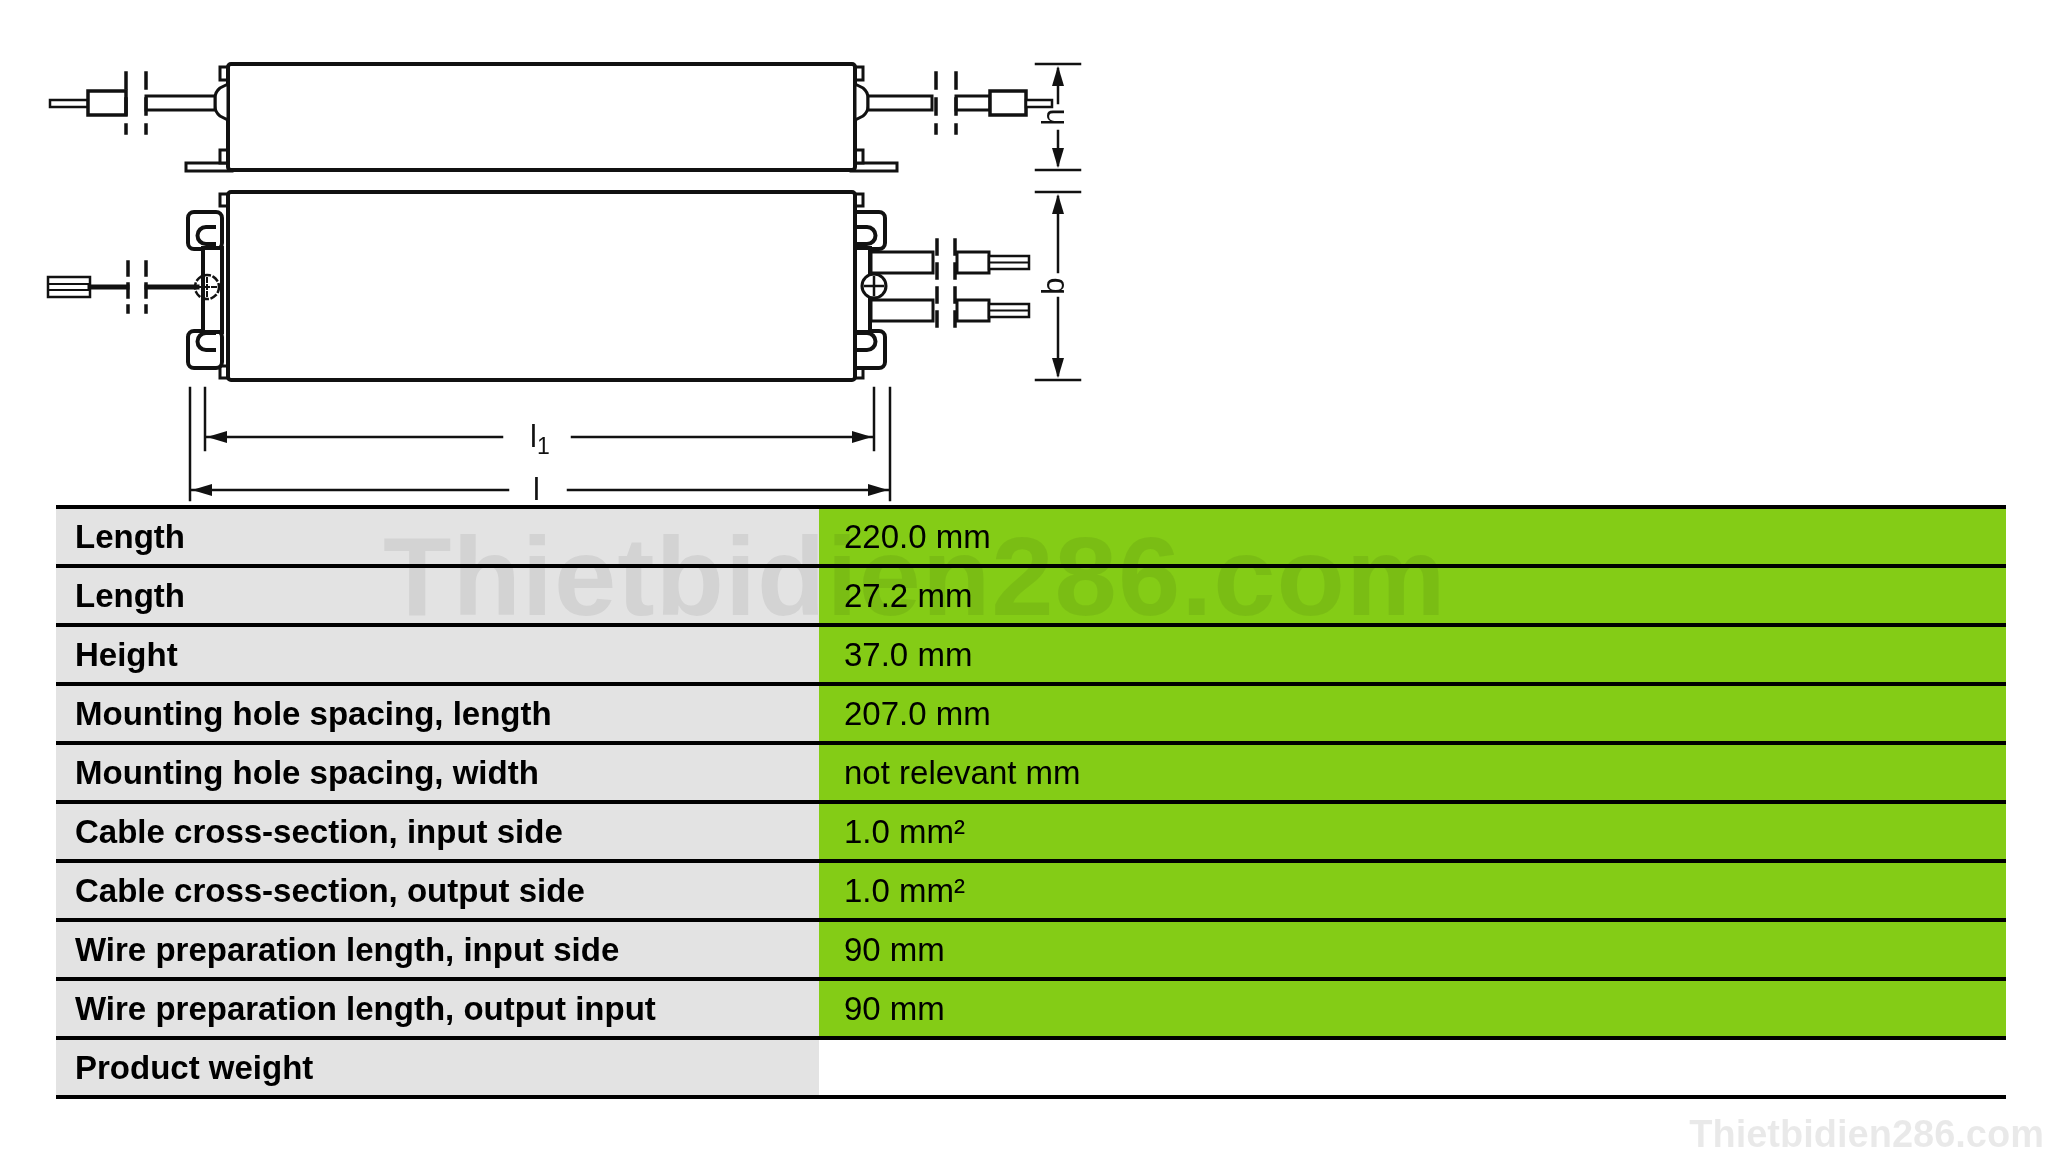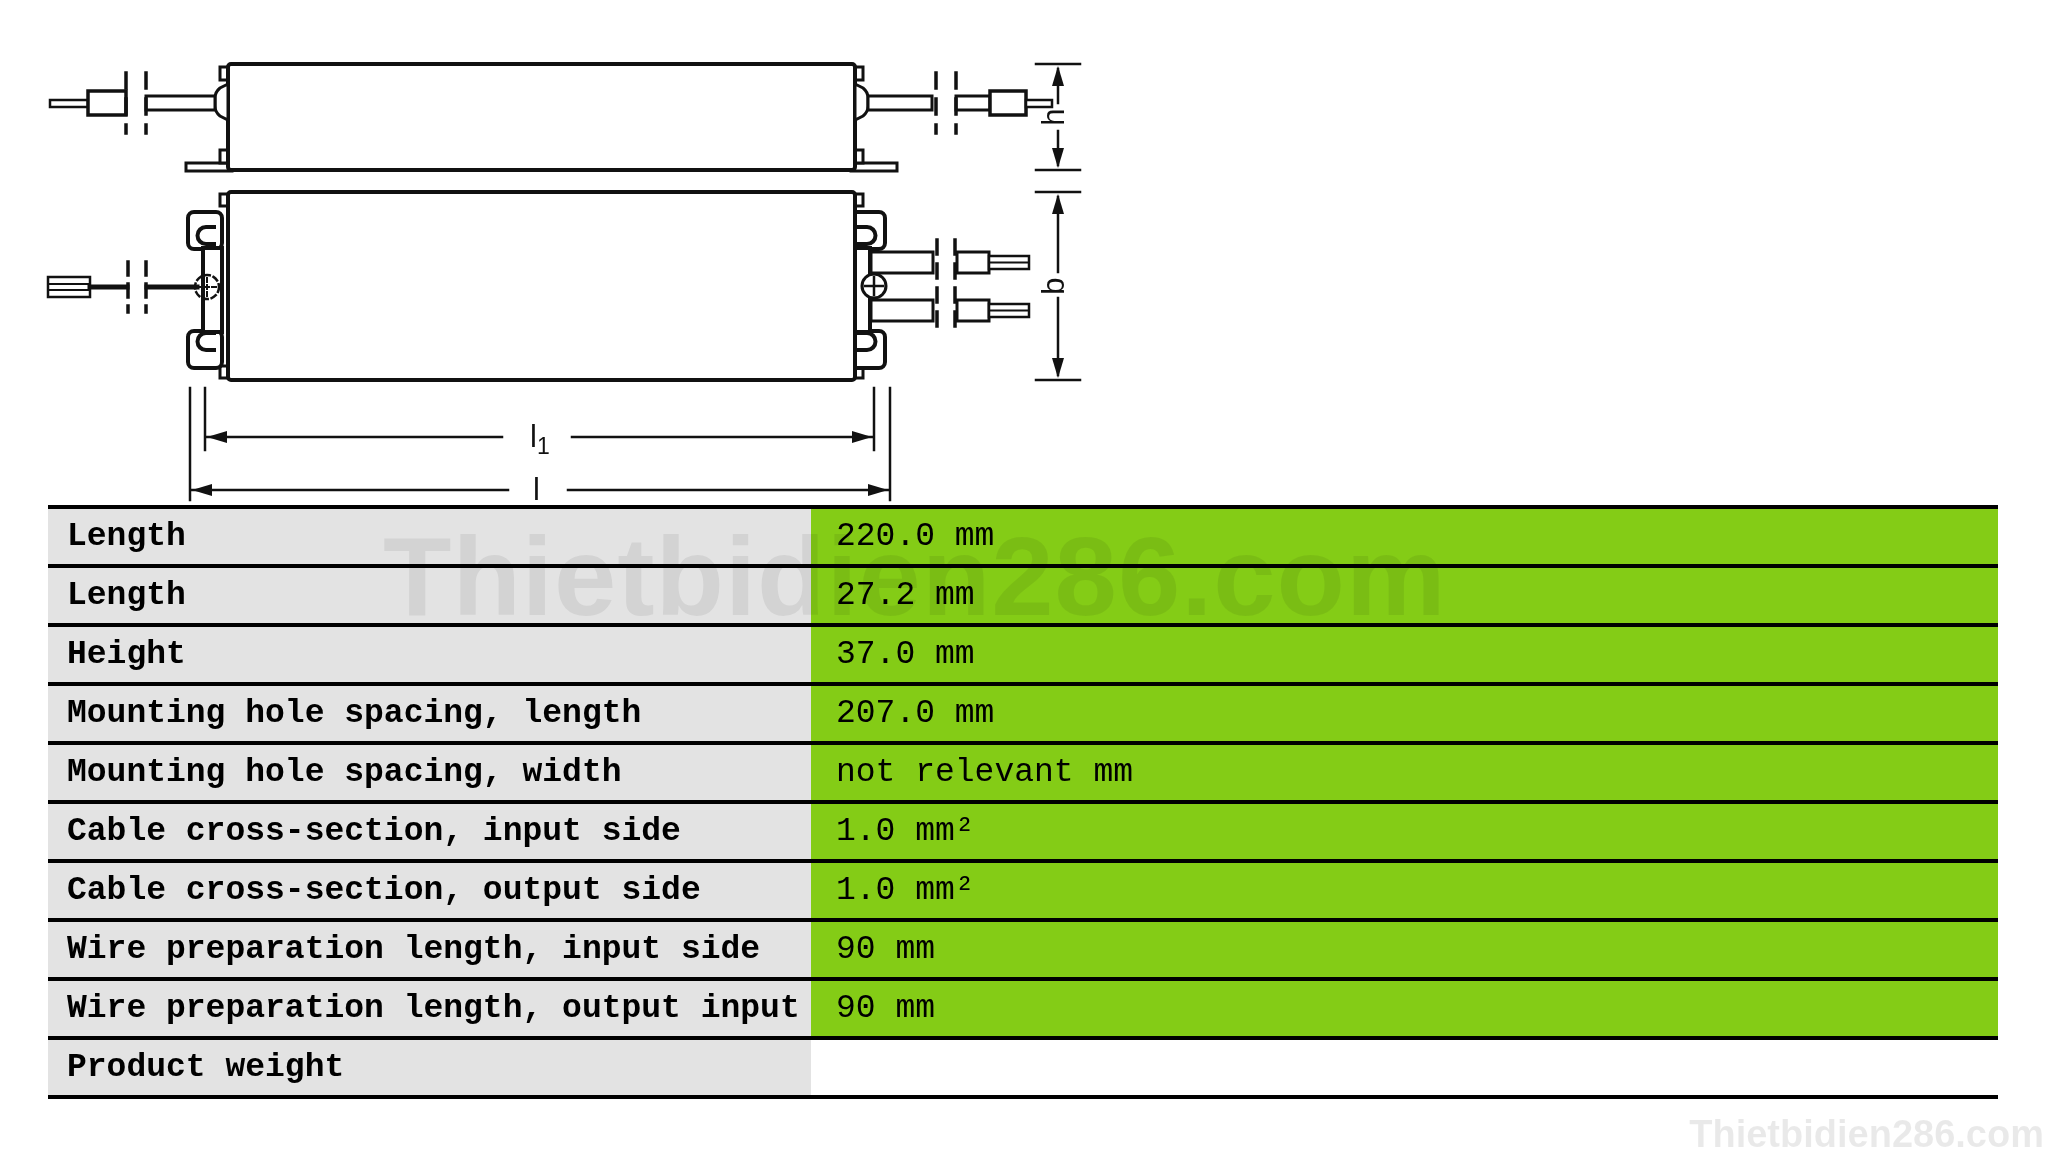--- a/index.html
+++ b/index.html
@@ -4,23 +4,22 @@
 <style>
   html,body{margin:0;padding:0;}
   body{
     width:2048px;height:1152px;position:relative;background:#ffffff;
     font-family:"Liberation Sans", sans-serif;color:#000;overflow:hidden;
   }
   
   .drawing{position:absolute;left:0;top:0;width:1100px;height:510px;}
   
   .spec-table{
-    position:absolute;left:48px;top:505px;width:1950px;
+    position:absolute;left:56px;top:505px;width:1950px;
     border-top:4px solid #000;
-    font-family:Liberation Mono, monospace;
   }
   .spec-row{
     display:flex;height:55px;border-bottom:4px solid #000;
   }
   .spec-cell{display:flex;align-items:center;font-size:33px;line-height:1;}
   .spec-label{
     width:763px;background:#e3e3e3;font-weight:bold;padding-left:19px;box-sizing:border-box;
   }
   .spec-value{flex:1;padding-left:25px;background:#84cc16;}
   

